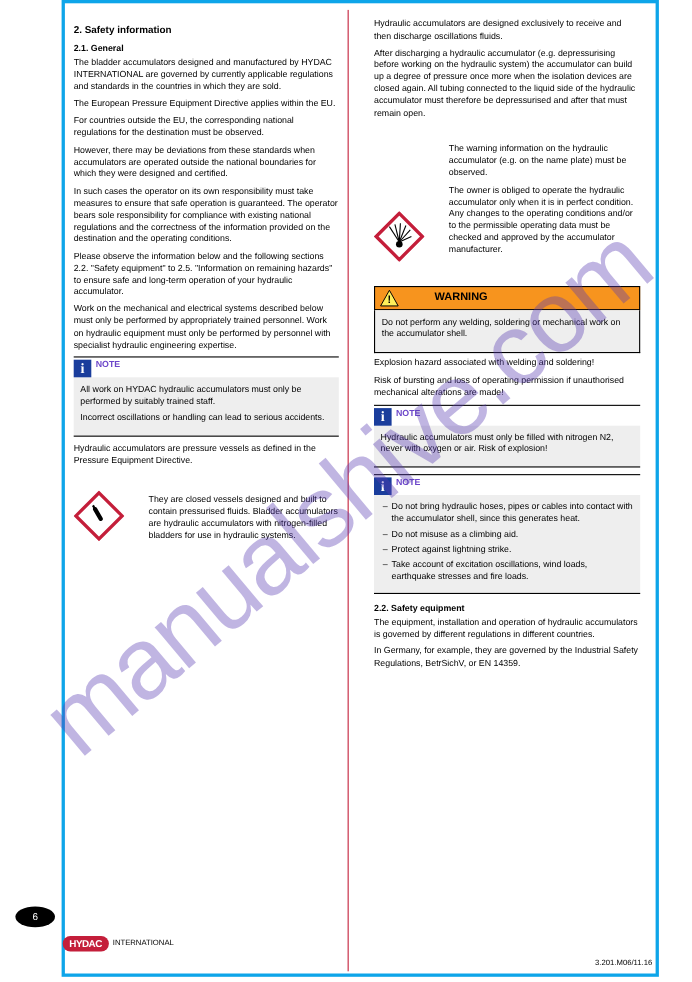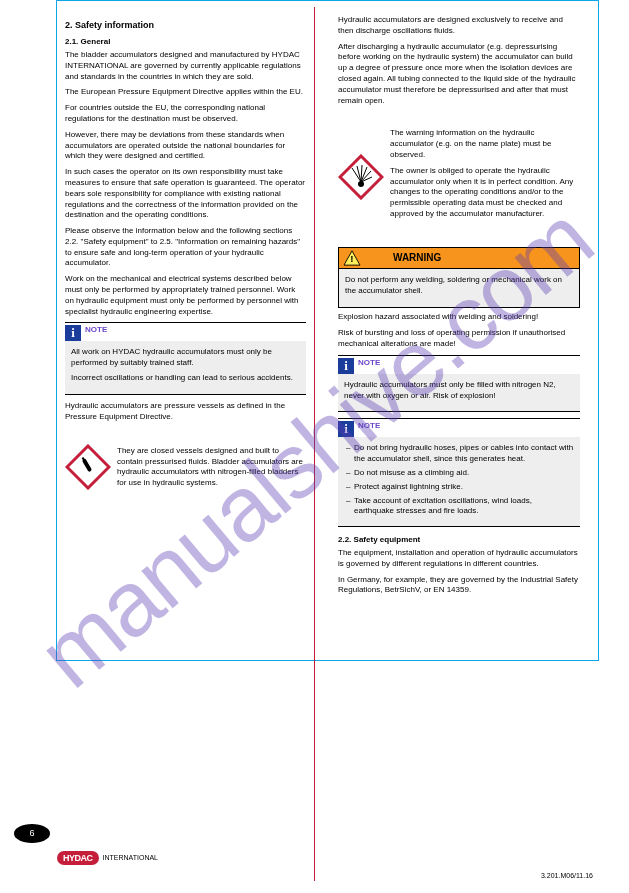--- a/index.html
+++ b/index.html
@@ -8,22 +8,22 @@
     height: 893px;
     position: relative;
     font-family: Arial, Helvetica, sans-serif;
     font-size: 8px;
     line-height: 1.35;
     color: #000;
     background: #fff;
   }
   .page-frame {
     position: absolute;
-    left: 56px; top: 0; width: 543px; height: 661px;
-    border: 1px solid #0ea5e9;
+    left: 56px; top: 0; width: 543px; height: 888px;
+    border: 3px solid #0ea5e9;
   }
   .col {
     position: absolute;
     top: 6px;
     width: 258px;
     padding: 8px;
   }
   .col-left  { left: 0;   border-right: 1px solid #c41e3a; height: 874px; }
   .col-right { left: 273px; }
   .section-title { font-weight: bold; font-size: 9px; margin: 4px 0 2px; }
@@ -40,21 +40,21 @@
     font-size: 13px; text-align: center; line-height: 16px;
     flex: 0 0 16px;
   }
   .note-body {
     background: #eee; padding: 6px; border-bottom: 1px solid #000;
   }
   .note-body p { margin-bottom: 4px; }
   .note-label {
     font-size: 8px; color: #6b45c9; font-weight: bold;
   }
-  .ghs-block { display: flex; gap: 6px; align-items: center; margin: 22px 0; }
+  .ghs-block { display: flex; gap: 22px; align-items: flex-end; margin: 22px 0; }
   .ghs-diamond {
     width: 46px; height: 46px; position: relative; flex: 0 0 46px;
   }
   .ghs-diamond svg { width: 46px; height: 46px; }
   .ghs-text { flex: 1; font-size: 8px; }
   .warning-bar {
     background: #f7941e; display: flex; align-items: center; gap: 4px;
     padding: 2px 4px; border: 1px solid #000;
   }
   .warn-tri { width: 18px; height: 16px; }

